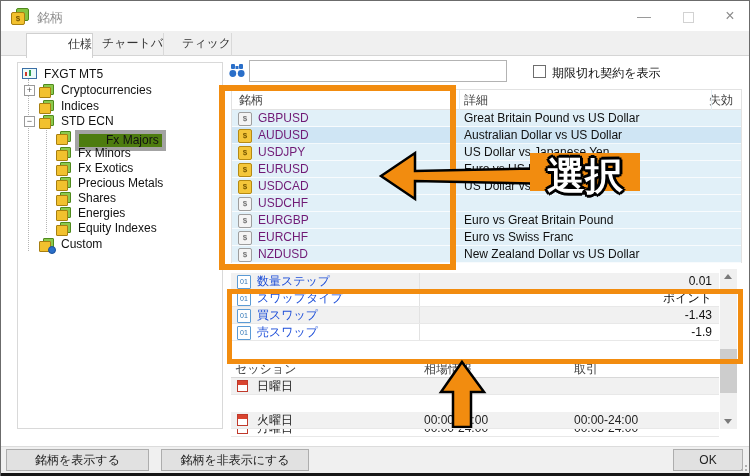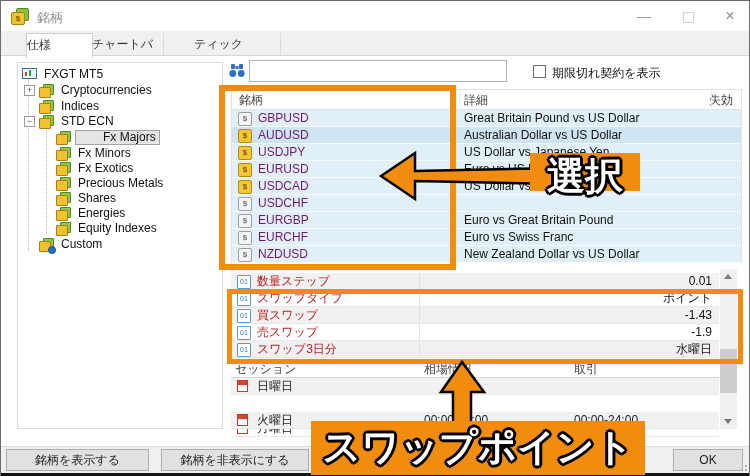--- a/index.html
+++ b/index.html
@@ -13,28 +13,28 @@
   .app-icon .back{position:absolute;left:5px;top:0;width:11px;height:11px;background:#86c440;border:1px solid #4f8a1d;border-radius:2px;}
   .app-icon .front{position:absolute;left:0;top:4px;width:12px;height:11px;background:#f2c12e;border:1px solid #a87f10;border-radius:2px;color:#7a5800;font-size:8px;line-height:11px;text-align:center;font-weight:bold;}
   .win-title{left:36px;top:8px;color:#8f8f8f;font-size:13px;}
   .winbtn{top:0;width:42px;height:30px;text-align:center;line-height:30px;color:#9a9a9a;font-size:14px;}
   .btn-min{left:622px;}
   .btn-max{left:666px;}
   .btn-max .sq{display:inline-block;width:9px;height:9px;border:1px solid #d2d2d2;vertical-align:middle;}
   .btn-close{left:708px;color:#8c8c8c;font-size:16px;}
   
   .tabbar{left:0;top:30px;width:100%;height:25px;background:#f0f0f0;border-bottom:1px solid #d5d5d5;box-sizing:border-box;}
-  .tab{top:32px;height:23px;line-height:22px;text-align:left;color:#333;}
+  .tab{top:32px;height:23px;line-height:22px;text-align:right;color:#333;font-family:Liberation Mono, monospace;}
   .tab.active{background:#fff;border:1px solid #d0d0d0;border-bottom:none;height:24px;z-index:3;}
   .tab.plain{border-right:1px solid #d9d9d9;}
   
   .tree{left:16px;top:61px;width:206px;height:367px;background:#fff;border:1px solid #d9d9d9;box-sizing:border-box;}
   .tree-row{position:absolute;left:0;height:16px;line-height:15px;white-space:nowrap;}
   .tlabel{display:inline-block;vertical-align:top;padding:0 3px;color:#111;}
-  .tlabel.sel{background:#e5e5e5;border:1px solid #a3a3a3;line-height:13px;padding-left:27px;}
+  .tlabel.sel{background:#4d7c0f;border:4px solid #a3a3a3;line-height:13px;padding-left:27px;}
   .expand{display:inline-block;width:9px;height:9px;border:1px solid #9a9a9a;background:#fff;color:#555;
           font-size:9px;line-height:8px;text-align:center;vertical-align:middle;margin-right:4px;}
   .ticon{display:inline-block;position:relative;width:15px;height:14px;vertical-align:middle;margin-right:4px;}
   .ticon.folder .b{position:absolute;left:4px;top:0;width:9px;height:9px;background:#8cc94b;border:1px solid #4f8a1d;border-radius:1px;}
   .ticon.folder .f{position:absolute;left:0;top:3px;width:10px;height:9px;background:#f2c12e;border:1px solid #a87f10;border-radius:1px;}
   .ticon.term{width:15px;height:13px;}
   .ticon.term .scr{position:absolute;left:0;top:0;width:13px;height:9px;border:1px solid #3a6ea5;background:#eafafa;}
   .ticon.term .bar1{position:absolute;left:3px;top:4px;width:2px;height:4px;background:#d03a2b;}
   .ticon.term .bar2{position:absolute;left:7px;top:2px;width:2px;height:6px;background:#2e9e4f;}
   .ticon .gear{position:absolute;right:-2px;bottom:-2px;width:6px;height:6px;border-radius:50%;background:#2a6fc9;border:1px solid #174f9b;}
@@ -52,21 +52,21 @@
   .sym-icon{position:absolute;left:6px;top:2px;width:12px;height:12px;border-radius:2px;font-size:8px;line-height:12px;text-align:center;font-weight:bold;}
   .sym-icon.gold{background:#f4c63a;border:1px solid #b68a12;color:#7a5a00;}
   .sym-icon.silver{background:#f4f4f4;border:1px solid #9e9e9e;color:#777;}
   .sym-name{position:absolute;left:26px;color:#701a75;}
   .sym-desc{position:absolute;left:232px;color:#101010;}
   
   .prop-row{left:230px;width:488px;height:17px;line-height:17px;background:#fff;border-bottom:1px solid #e8e8e8;box-sizing:border-box;}
   .prop-row.alt{background:#f1f1f1;}
   .prop-icon{position:absolute;left:6px;top:2px;width:12px;height:12px;background:#fff;border:1px solid #5b9bd5;color:#2e75b6;
              font-size:7px;line-height:12px;text-align:center;border-radius:1px;}
-  .prop-label{position:absolute;left:26px;color:#b91c1c;}
+  .prop-label{position:absolute;left:26px;color:#1d4ed8;}
   .prop-sep{position:absolute;left:188px;top:0;width:1px;height:100%;background:#e2e2e2;}
   .prop-value{position:absolute;right:7px;color:#101010;}
   .sess-head{left:230px;width:488px;height:17px;line-height:17px;color:#444;border-bottom:1px solid #d8d8d8;background:#fff;box-sizing:border-box;}
   .cal{position:absolute;left:6px;top:2px;width:11px;height:12px;border:1px solid #c0392b;background:#fff;box-sizing:border-box;}
   .cal::before{content:"";position:absolute;left:0;top:0;width:100%;height:4px;background:#d9442f;}
   .sess-c1{position:absolute;left:26px;}  .sess-c2{position:absolute;left:193px;}  .sess-c3{position:absolute;left:343px;}
   
   .vscroll{left:719px;top:268px;width:17px;height:160px;background:#f0f0f0;}
   .sbtn{position:absolute;left:0;width:17px;height:15px;background:#f0f0f0;}
   .tri-up{position:absolute;left:4px;top:5px;width:0;height:0;border-left:4px solid transparent;border-right:4px solid transparent;border-bottom:5px solid #7a7a7a;}
@@ -98,21 +98,21 @@
       </div>
     <div class="abs win-title">銘柄</div>
     <div class="abs winbtn btn-min"><span>—</span></div>
     <div class="abs winbtn btn-max"><span class="sq"></span></div>
     <div class="abs winbtn btn-close"><span>×</span></div>
   </div>
 
   <div class="abs tabbar"></div>
   <div class="abs tab active" style="left:25px;width:65px;"><span>仕様</span></div>
   <div class="abs tab plain" style="left:91px;width:71px;"><span>チャートバー</span></div>
-  <div class="abs tab plain" style="left:156px;width:86px;padding-left:37px;"><span>ティック</span></div>
+  <div class="abs tab plain" style="left:144px;width:86px;"><span>ティック</span></div>
 
   <div class="abs tree">
     <div class="abs tree-conn" style="left:10px;top:16px;height:172px;"></div>
     <div class="abs tree-conn" style="left:28px;top:62px;height:108px;"></div>
     <div class="tree-row" style="left:4px;top:4px;"><span class="ticon term"><span class="scr"></span><span class="bar1"></span><span class="bar2"></span></span><span class="tlabel">FXGT MT5</span></div>
     <div class="tree-row" style="left:6px;top:20px;"><span class="expand">+</span><span class="ticon folder"><span class="b"></span><span class="f"></span></span><span class="tlabel">Cryptocurrencies</span></div>
     <div class="tree-row" style="left:21px;top:36px;"><span class="ticon folder"><span class="b"></span><span class="f"></span></span><span class="tlabel">Indices</span></div>
     <div class="tree-row" style="left:6px;top:51px;"><span class="expand">−</span><span class="ticon folder"><span class="b"></span><span class="f"></span></span><span class="tlabel">STD ECN</span></div>
     <div class="tree-row" style="left:38px;top:67px;"><span class="ticon folder"><span class="b"></span><span class="f"></span></span><span class="tlabel sel">Fx Majors</span></div>
     <div class="tree-row" style="left:38px;top:83px;"><span class="ticon folder"><span class="b"></span><span class="f"></span></span><span class="tlabel">Fx Minors</span></div>
@@ -208,26 +208,20 @@
       <span class="prop-label">買スワップ</span>
       <span class="prop-sep"></span>
       <span class="prop-value">-1.43</span>
     </div>
   <div class="abs prop-row" style="top:323px;">
       <span class="prop-icon"><span>01</span></span>
       <span class="prop-label">売スワップ</span>
       <span class="prop-sep"></span>
       <span class="prop-value">-1.9</span>
     </div>
-  <div class="abs prop-row alt" style="top:340px;">
-      <span class="prop-icon"><span>01</span></span>
-      <span class="prop-label">スワップ3日分</span>
-      <span class="prop-sep"></span>
-      <span class="prop-value">水曜日</span>
-    </div>
 
   <div class="abs sess-head" style="top:360px;">
     <span style="position:absolute;left:4px;">セッション</span>
     <span style="position:absolute;left:193px;">相場情報</span>
     <span style="position:absolute;left:343px;">取引</span>
   </div>
   <div class="abs prop-row alt" style="top:377px;">
       <span class="cal"></span>
       <span class="sess-c1">日曜日</span>
       <span class="sess-c2"></span>
@@ -271,15 +265,14 @@
   <div class="abs anno abox2" style="left:226px;top:288px;width:516px;height:75px;"></div>
 
   <svg class="abs anno arrow-svg" style="left:373px;top:145px;" width="162" height="60" viewBox="373 145 162 60">
     <polygon points="380,175 414,152 414,170 531,167.5 531,182.5 414,180 414,198" fill="#F28C0F" stroke="#000" stroke-width="2.5" stroke-linejoin="miter"></polygon>
   </svg>
   <div class="abs anno alabel" style="left:529px;top:152px;width:110px;height:38px;font-size:38px;line-height:46px;">選択</div>
 
   <svg class="abs anno arrow-svg" style="left:432px;top:355px;" width="60" height="72" viewBox="432 355 60 72">
     <polygon points="461,361 483,391 470,391 470,426 452,426 452,391 440,391" fill="#F28C0F" stroke="#000" stroke-width="2.5" stroke-linejoin="miter"></polygon>
   </svg>
-  <div class="abs anno alabel" style="left:310px;top:420px;width:334px;height:54px;font-size:38px;line-height:52px;">スワップポイント</div>
 
 </div>
 
 </body></html>

